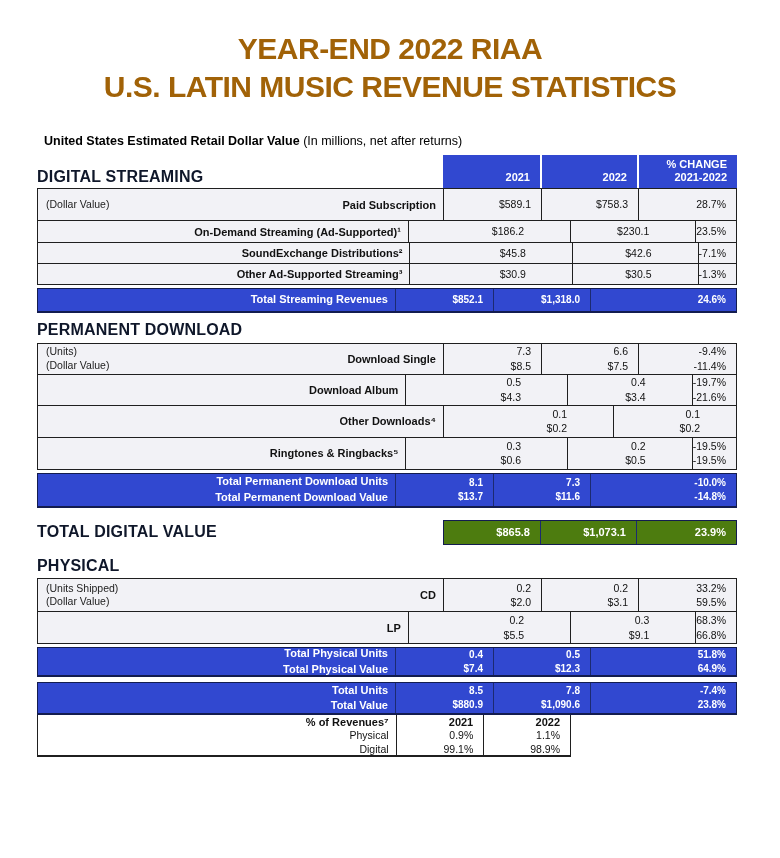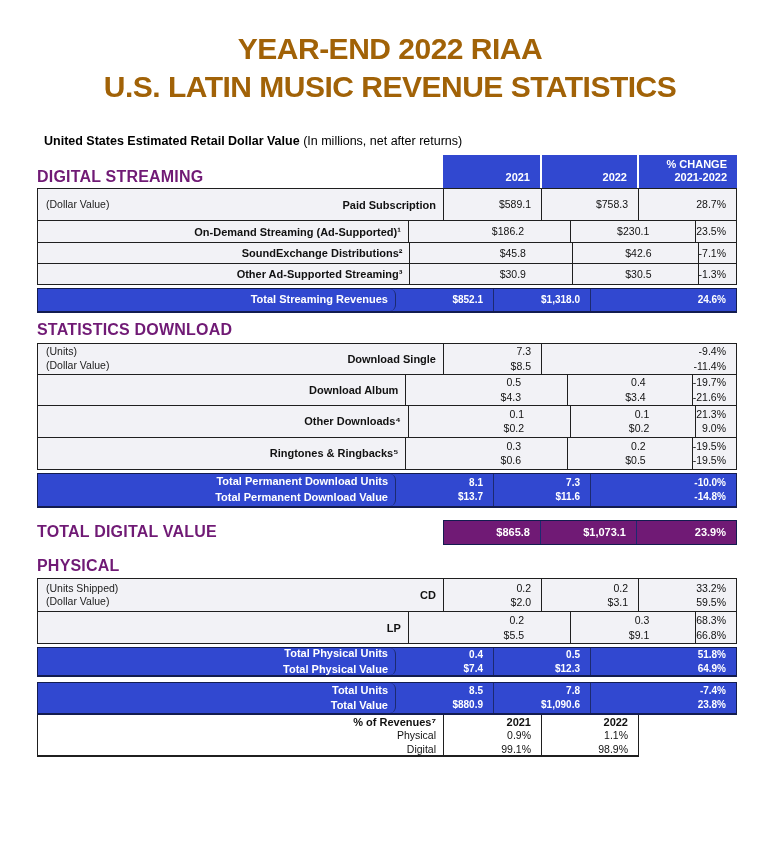--- a/index.html
+++ b/index.html
@@ -23,21 +23,21 @@
     letter-spacing:-0.5px;
   }
   .subtitle { margin:28px 0 0 44px; font-size:12.5px; color:#000; }
   .subtitle .b { font-weight:bold; }
 
   .content { margin-left:37px; width:700px; }
   .w-val   { width:97px; }
 
   
   h2.section {
-    color:#701a75;
+    color:#0f172a;
     font-size:16px;
     font-weight:bold;
     letter-spacing:0.2px;
     line-height:1.1;
     white-space:nowrap;
   }
 
   
   .thead { display:flex; height:33px; margin-top:7px; }
   .thead .hlabel { width:406px; display:flex; align-items:flex-end; padding-bottom:3px; }
@@ -75,57 +75,57 @@
 
   
   .totalbar {
     display:flex; margin-top:3px;
     background:#3148D0; color:#fff;
     border:1px solid #131c4f; border-bottom-width:2px;
   }
   .totalbar .tlabel {
     width:358px; display:flex; flex-direction:column; justify-content:center; align-items:flex-end;
     text-align:right; font-weight:bold; font-size:11px; line-height:1.4;
-    padding-right:7px; border-right:1px solid #1c2a70; white-space:pre-line;border-radius:6px;
+    padding-right:7px; border-right:1px solid #1c2a70; white-space:pre-line;
   }
   .totalbar .tval {
     width:97px; display:flex; flex-direction:column; justify-content:center; align-items:flex-end;
     font-weight:bold; font-size:10px; text-align:right; line-height:1.4;
     padding-right:10px; white-space:pre-line;
   }
   .totalbar .tval + .tval { border-left:1px solid #1c2a70; }
   .totalbar .tval.last { flex:1; }
 
   
   .band { display:flex; height:25px; margin-top:12px; }
   .band .blabel { width:406px; display:flex; align-items:center; }
   .bandcells { display:flex; flex:1; border:1px solid #131c4f; background:#3148D0; }
   .bcell {
-    width:96px; background:#701a75; color:#fff;
+    width:96px; background:#4d7c0f; color:#fff;
     display:flex; align-items:center; justify-content:flex-end;
     font-weight:bold; font-size:11px; padding-right:10px;
   }
   .bcell + .bcell { border-left:1px solid #1c2a70; }
   .bcell.last { flex:1; }
 
   
   .h31{height:31px} .h22{height:22px} .h21{height:21px}
   .h30{height:30px} .h32{height:32px} .h25{height:25px}
   .h35{height:35px} .h23{height:23px} .h33{height:33px}
 
   
   .mt8  { margin-top:8px; }
   .mt12 { margin-top:12px; }
   .mt13 { margin-top:13px; }
   .mt19 { margin-top:19px; }
   .mt4  { margin-top:4px; }
 
   
   .pctrow {
-    display:flex; width:602px; height:42px;
+    display:flex; width:534px; height:42px;
     background:#fff;
     border:1px solid #1f1f1f; border-top:none; border-bottom-width:2px;
   }
   .pctrow .plcell {
     width:406px; display:flex; flex-direction:column; justify-content:center; align-items:flex-end;
     text-align:right; padding-right:7px; border-right:1px solid #1f1f1f;
   }
   .pctrow .pvcell {
     width:97px; display:flex; flex-direction:column; justify-content:center; align-items:flex-end;
     text-align:right; padding-right:10px;
@@ -194,31 +194,33 @@
       </div>
     </div>
 
     <div class="totalbar h25">
       <div class="tlabel">Total Streaming Revenues</div>
       <div class="tval">$852.1</div>
       <div class="tval">$1,318.0</div>
       <div class="tval last">24.6%</div>
     </div>
 
-    <h2 class="section mt8">STATISTICS DOWNLOAD</h2>
+    <h2 class="section mt8">PERMANENT DOWNLOAD</h2>
 
     <div class="tbody mt4">
       <div class="row h30">
         <div class="lcell">
           <span class="note">(Units)
 (Dollar Value)</span>
           <span class="rlabel">Download Single</span>
         </div>
         <div class="vcell">7.3
 $8.5</div>
+        <div class="vcell">6.6
+$7.5</div>
         <div class="vcell last">-9.4%
 -11.4%</div>
       </div>
       <div class="row h31">
         <div class="lcell">
           <span class="note"></span>
           <span class="rlabel">Download Album</span>
         </div>
         <div class="vcell">0.5
 $4.3</div>
@@ -229,22 +231,20 @@
       </div>
       <div class="row h32">
         <div class="lcell">
           <span class="note"></span>
           <span class="rlabel">Other Downloads⁴</span>
         </div>
         <div class="vcell">0.1
 $0.2</div>
         <div class="vcell">0.1
 $0.2</div>
-        <div class="vcell last">21.3%
-9.0%</div>
       </div>
       <div class="row h32">
         <div class="lcell">
           <span class="note"></span>
           <span class="rlabel">Ringtones &amp; Ringbacks⁵</span>
         </div>
         <div class="vcell">0.3
 $0.6</div>
         <div class="vcell">0.2
 $0.5</div>

